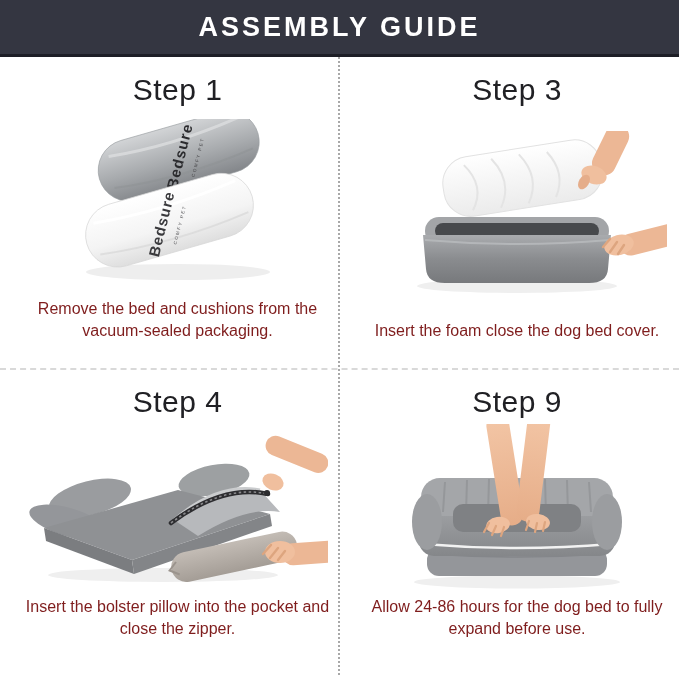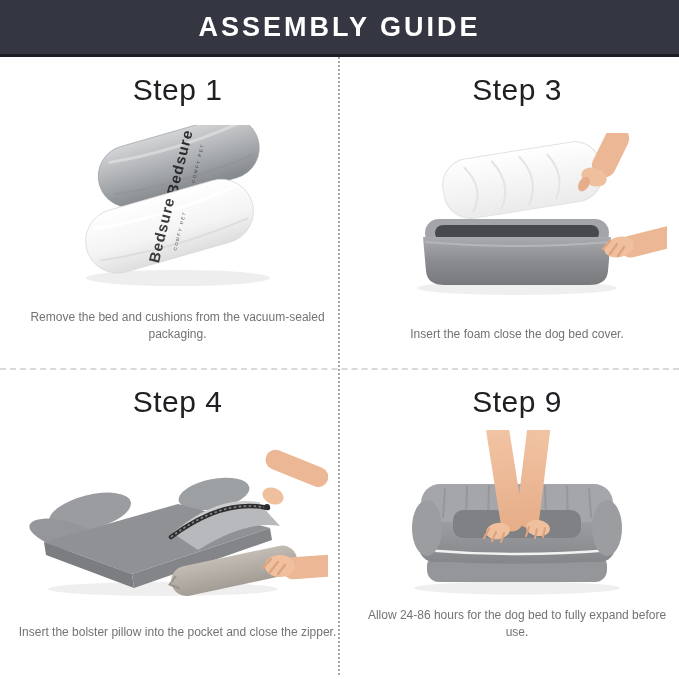--- a/index.html
+++ b/index.html
@@ -29,21 +29,21 @@
     margin-top:16px; font-size:30px; font-weight:500; letter-spacing:.5px;
     color:#202024;
   }
   .illus {
     flex:1; width:300px; display:flex; align-items:center; justify-content:center;
     margin-top:4px;
   }
   .illus svg { display:block; }
   .caption {
     width:322px; margin-bottom:26px; text-align:center;
-    font-size:12px; line-height:1.42; color:#737373; font-weight:400;
+    font-size:16px; line-height:1.42; color:#7f1d1d; font-weight:400;
   }
   .row2 .caption { margin-bottom:38px; }
   
   .v-divider {
     position:absolute; left:338px; top:57px; height:618px; width:0;
     border-left:2px dotted #a8a8a8;
   }
   .h-divider {
     position:absolute; left:0; top:368px; width:679px; height:0;
     border-top:2px dashed #d9d9d9;

